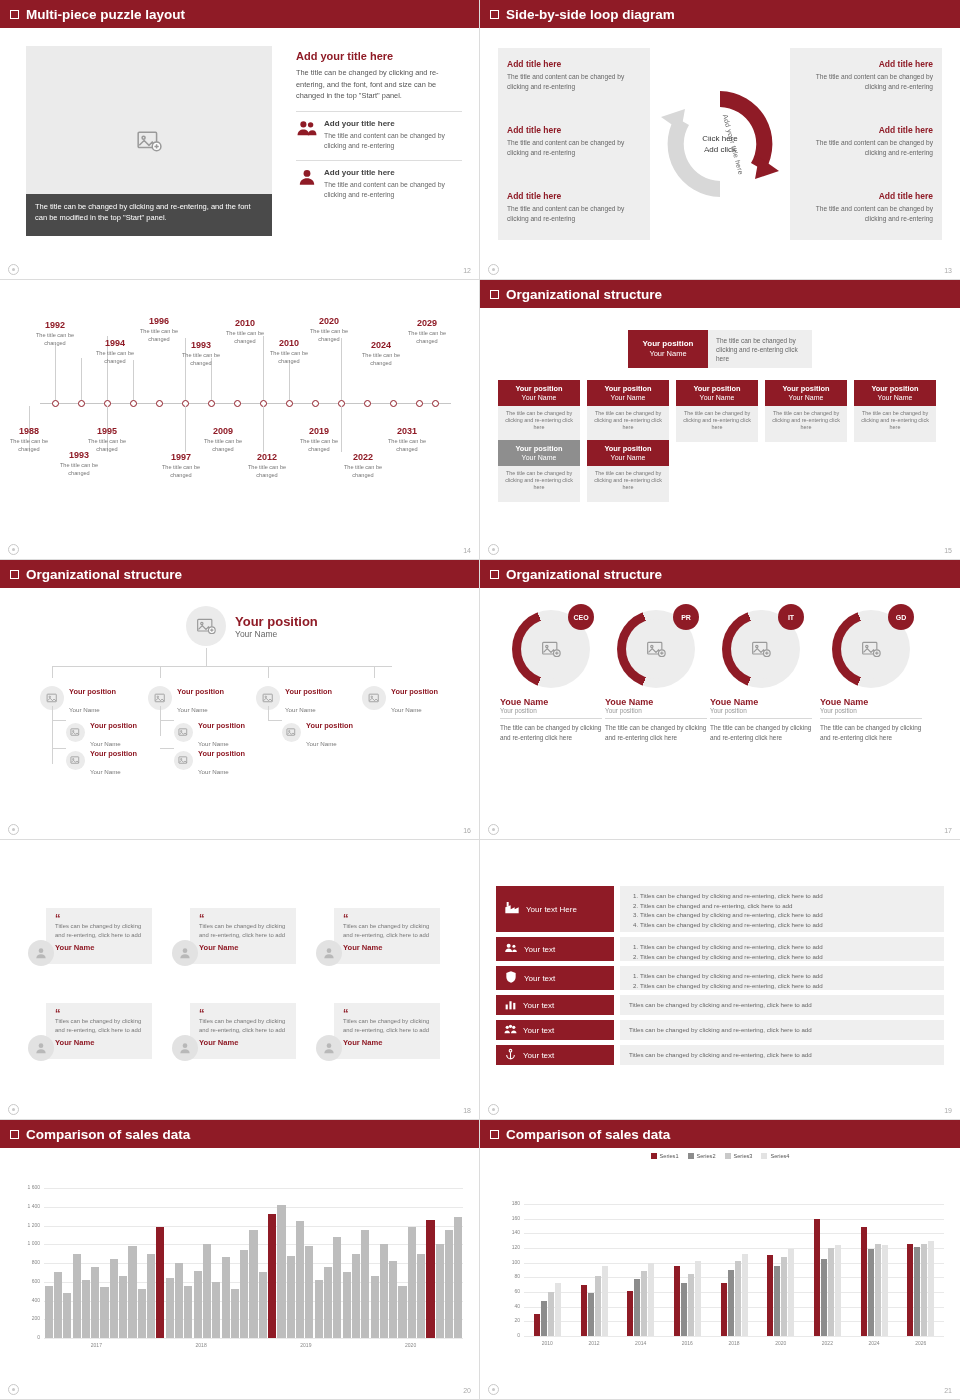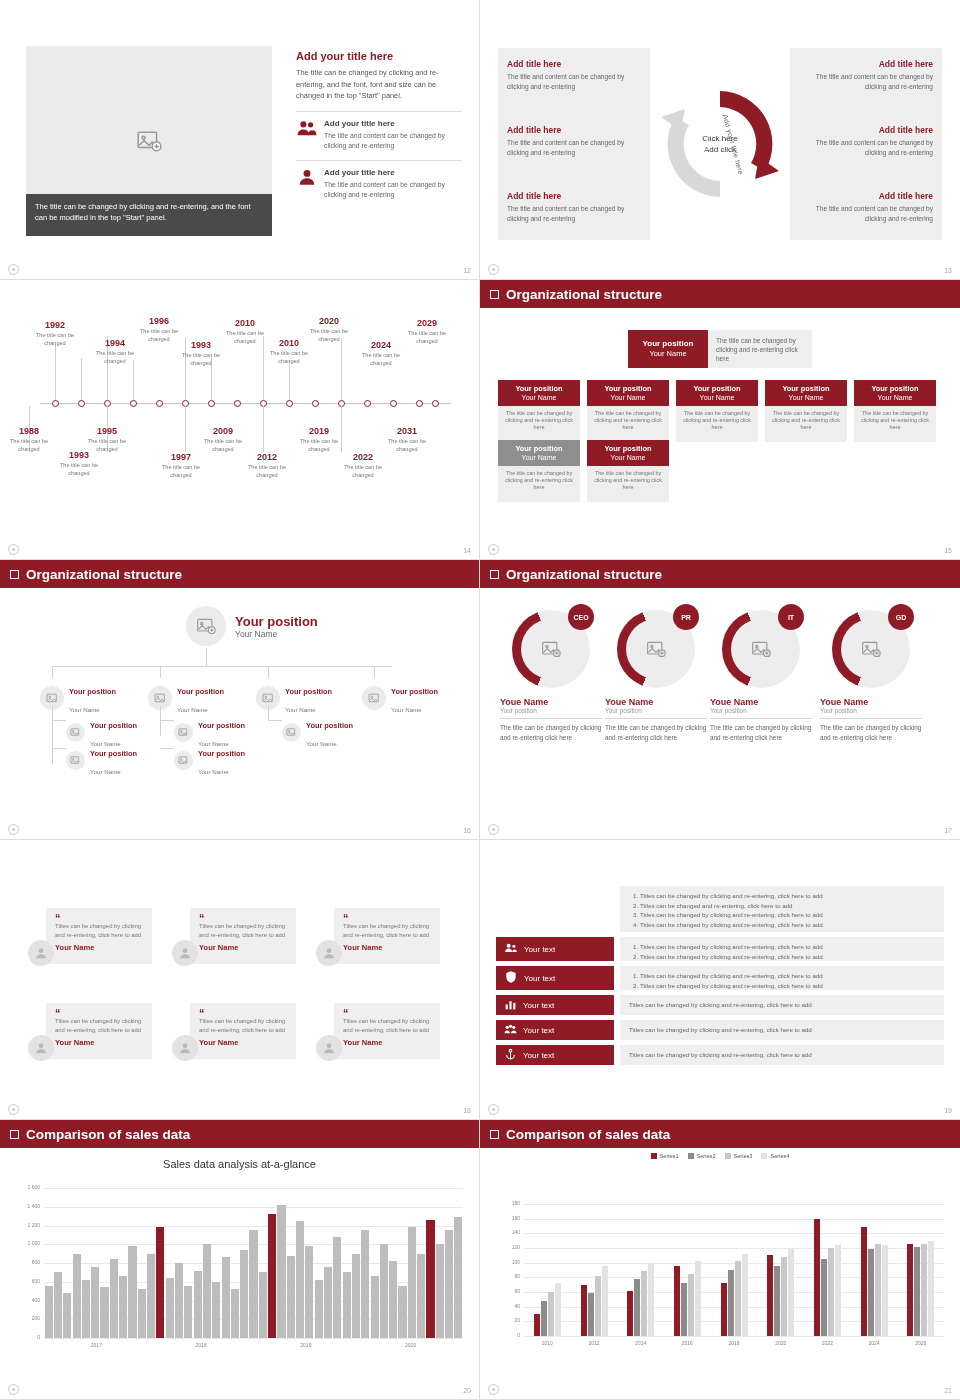--- a/index.html
+++ b/index.html
@@ -215,20 +215,24 @@
   .bars { position:absolute; left:0; right:0; bottom:0; display:flex; align-items:flex-end; }
   .bar { flex:1 1 auto; margin:0 .6px; }
   .xax { position:absolute; left:0; right:0; font-size:5px; color:#888; display:flex;}
 </style>
 </head>
 <body>
 
 <div class="grid">
 
   <div class="slide">
+    <div class="hdr">
+      <span class="sq"></span>
+      <span>Multi-piece puzzle layout</span>
+    </div>
     <div class="body">
       <div class="s12-photo imgph">
         <svg width="26" height="26" viewBox="0 0 24 24" fill="none" stroke="#9a9a9a" stroke-width="1.4">
           <rect x="2" y="4" width="17" height="14" rx="1"></rect>
           <circle cx="7" cy="9" r="1.4"></circle>
           <path d="M3 16l4.5-4.5L12 16l3-3 4 4"></path>
           <circle cx="19" cy="17" r="4" fill="#fff" stroke="#9a9a9a"></circle>
           <path d="M19 15v4M17 17h4"></path>
         </svg>
       </div>
@@ -264,20 +268,24 @@
             <p>The title and content can be changed by clicking and re-entering</p>
           </div>
         </div>
       </div>
     </div>
     <div class="logo"></div>
     <div class="pgnum">12</div>
   </div>
 
   <div class="slide s13">
+    <div class="hdr">
+      <span class="sq"></span>
+      <span>Side-by-side loop diagram</span>
+    </div>
     <div class="body">
       <div class="panel-l"></div>
       <div class="panel-r"></div>
 
       <div class="box bl" style="top:24px;">
         <h4>Add title here</h4>
         <p>The title and content can be changed by clicking and re-entering</p>
       </div>
       <div class="box bl" style="top:90px;">
         <h4>Add title here</h4>
@@ -784,20 +792,29 @@
         </div>
       </div>
     </div>
     <div class="logo"></div>
     <div class="pgnum">18</div>
   </div>
 
   <div class="slide s19">
     <div class="body">
 
+      <div class="lbtn" style="top:18px; height:46px;">
+        <span>
+          <svg width="16" height="16" viewBox="0 0 24 24" fill="#fff">
+              <path d="M2 20h20v-9l-6 3v-3l-6 3V8L2 11z"></path>
+              <rect x="4" y="3" width="3" height="7"></rect>
+            </svg>
+        </span>
+        <span>Your text Here</span>
+      </div>
       <div class="row" style="top:18px; height:46px;">
         <ol>
           <li>Titles can be changed by clicking and re-entering, click here to add</li>
           <li>Titles can be changed and re-entering, click here to add</li>
           <li>Titles can be changed by clicking and re-entering, click here to add</li>
           <li>Titles can be changed by clicking and re-entering, click here to add</li>
         </ol>
       </div>
 
       <div class="lbtn" style="top:69px; height:24px;">
@@ -873,21 +890,20 @@
     <div class="logo"></div>
     <div class="pgnum">19</div>
   </div>
 
   <div class="slide">
     <div class="hdr">
       <span class="sq"></span>
       <span>Comparison of sales data</span>
     </div>
     <div class="body">
-      <div class="chart-title">Sales data analysis at-a-glance</div>
       <div id="chart1" style="position:absolute; left:0; top:40px; right:0; bottom:26px;">
           <div class="yax" style="top:-4px">1 600</div>
           <div class="gl" style="left:44px;right:16px;top:0px"></div>
           <div class="yax" style="top:14.75px">1 400</div>
           <div class="gl" style="left:44px;right:16px;top:18.75px"></div>
           <div class="yax" style="top:33.5px">1 200</div>
           <div class="gl" style="left:44px;right:16px;top:37.5px"></div>
           <div class="yax" style="top:52.25px">1 000</div>
           <div class="gl" style="left:44px;right:16px;top:56.25px"></div>
           <div class="yax" style="top:71px">800</div>

